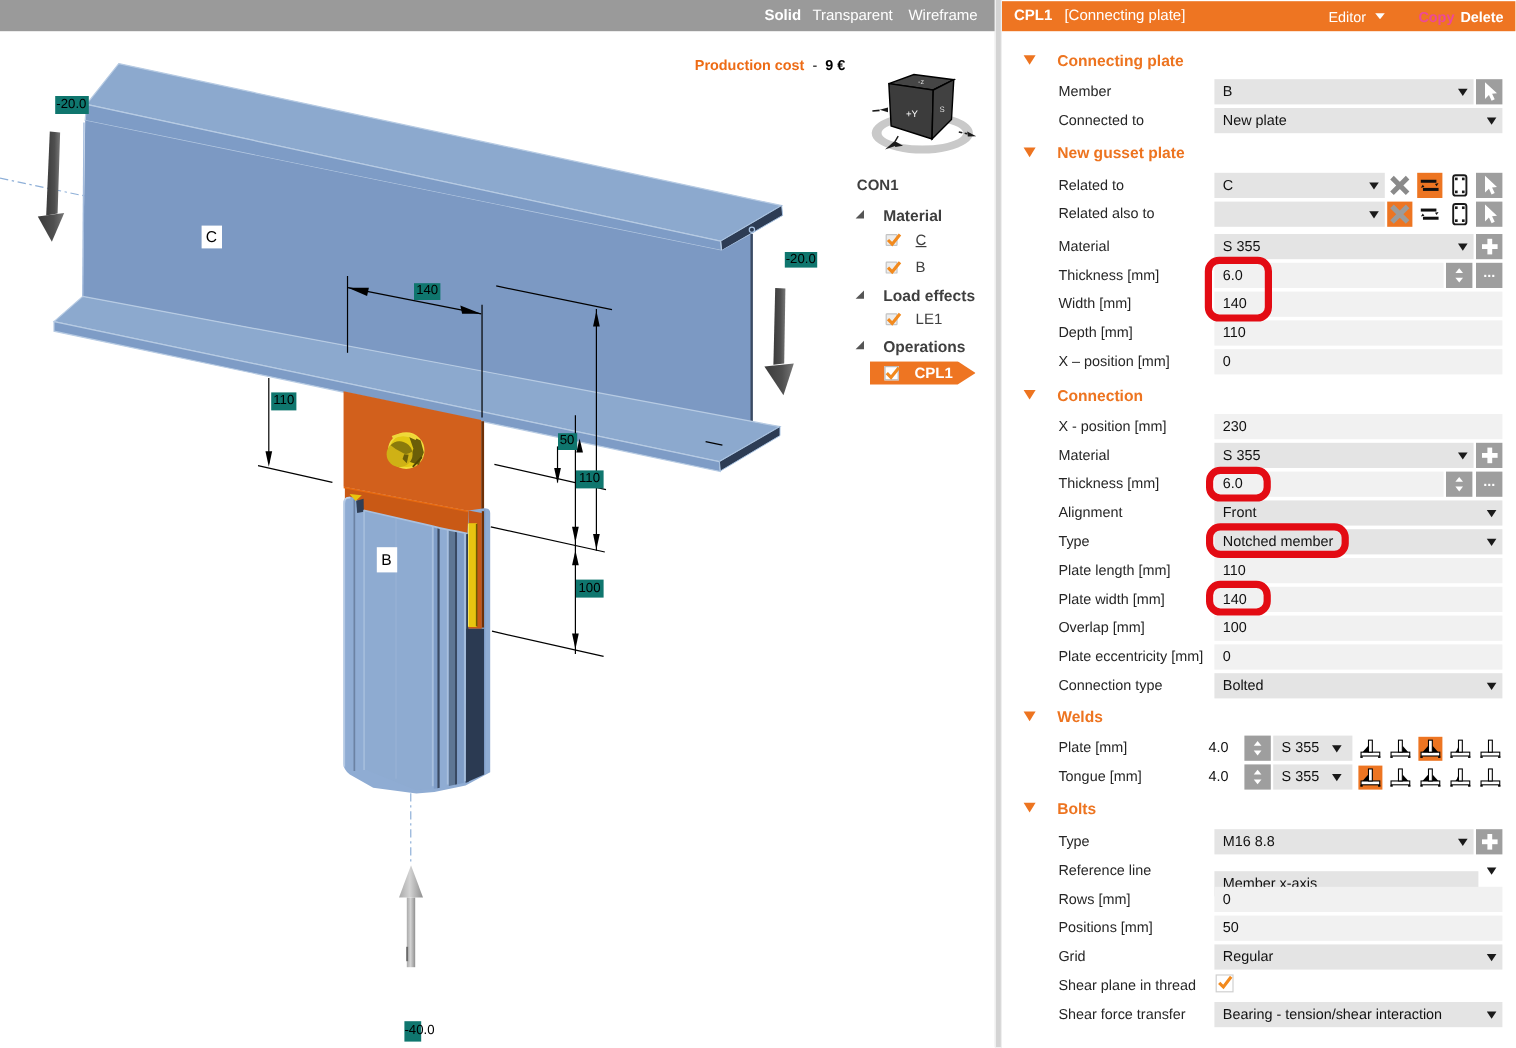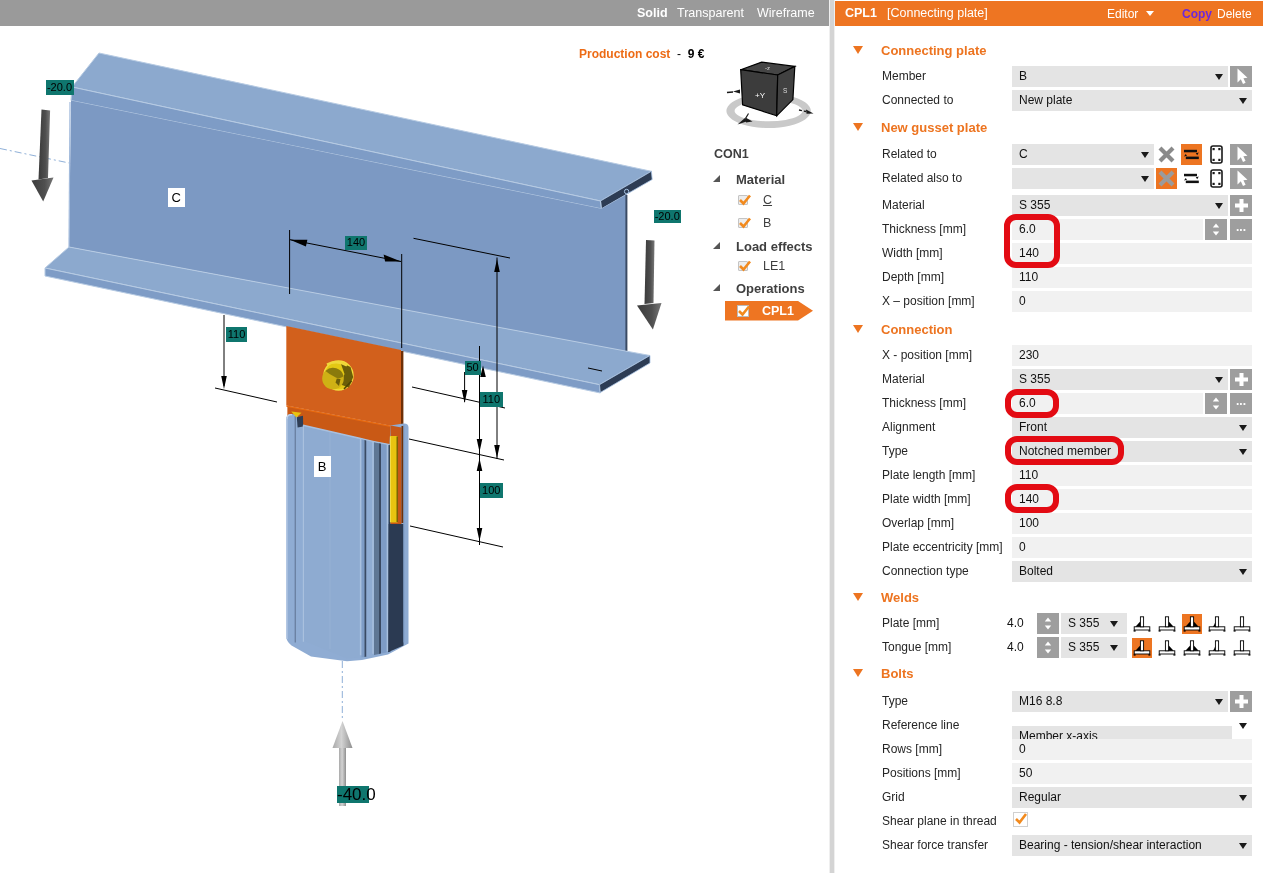--- a/index.html
+++ b/index.html
@@ -127,21 +127,21 @@
     <path d="M752.5,121.5 L745.5,117.5 L746,122.5 Z" fill="#1a1a1a"></path>
     <line x1="745.8" y1="118" x2="748.5" y2="113.5" stroke="#1a1a1a" stroke-width="1.2"></line>
     <path d="M733,91.5 L740,89.5 L740,93.5 Z" fill="#1a1a1a"></path>
     <line x1="727" y1="92.5" x2="733" y2="92" stroke="#1a1a1a" stroke-width="1.3"></line>
     <path d="M813.5,113.5 L806,109.5 L806.5,113.8 Z" fill="#1a1a1a"></path>
     <line x1="799" y1="110" x2="806" y2="111.5" stroke="#1a1a1a" stroke-width="1.3" stroke-dasharray="3 2"></line>
   </svg>
 <div class="ab" style="left:579px;top:47px;font-size:12px;font-weight:bold;color:#ED6B15">Production cost <span style="color:#000;font-weight:normal">&nbsp;-&nbsp;</span> <span style="color:#000">9 €</span></div>
 <div class="lbl" style="left:45.5px;top:80px;width:28px;height:14.5px;font-size:11px;line-height:14.5px">-20.0</div>
 <div class="lbl" style="left:653.5px;top:209.5px;width:27.5px;height:13.5px;font-size:11px;line-height:13.5px">-20.0</div>
-<div class="lbl" style="left:337px;top:786px;width:32px;height:17px;font-size:17px;line-height:17px">-40.0</div>
+<div class="lbl" style="left:337px;top:851px;width:14px;height:17px;font-size:11px;line-height:17px">-40.0</div>
 <div class="lbl" style="left:345px;top:236px;width:22px;height:13.5px;font-size:11px;line-height:13.5px">140</div>
 <div class="lbl" style="left:226px;top:327px;width:21px;height:15px;font-size:11px;line-height:15px">110</div>
 <div class="lbl" style="left:464.5px;top:361px;width:16px;height:13.5px;font-size:11px;line-height:13.5px">50</div>
 <div class="lbl" style="left:479.5px;top:392px;width:23.5px;height:14.5px;font-size:11px;line-height:14.5px">110</div>
 <div class="lbl" style="left:479.5px;top:482.5px;width:23.5px;height:15px;font-size:11px;line-height:15px">100</div>
 <div class="mlbl" style="left:168px;top:187.5px;width:16.5px;height:19px;line-height:19px">C</div>
 <div class="mlbl" style="left:313.5px;top:455.5px;width:17px;height:21px;line-height:21px">B</div>
 <div class="tb" style="left:714px;top:147px;font-weight:bold">CON1</div>
 <div class="exp" style="left:713px;top:175px"></div>
 <div class="tb" style="left:736px;top:172px;font-weight:bold;font-size:13px">Material</div>
@@ -172,22 +172,22 @@
     <svg width="14" height="12" style="position:absolute;left:-1px;top:-1px">
       <path d="M2,6 L5.5,9.5 L12,1.5" stroke="#F28A1E" stroke-width="2.6" fill="none"></path>
     </svg>
   </div>
 <div class="ab" style="left:762px;top:304px;color:#fff;font-weight:bold;font-size:12.5px">CPL1</div>
 <div class="ab" style="left:835px;top:1px;width:428px;height:25px;background:#EE7522"></div>
 <div class="ab" style="left:845px;top:6px;color:#fff;font-size:12.5px;font-weight:bold">CPL1</div>
 <div class="ab" style="left:887px;top:6px;color:#fff;font-size:12.5px">[Connecting plate]</div>
 <div class="ab" style="left:1107px;top:7px;color:#fff;font-size:12px;font-weight:normal">Editor</div>
 <div class="caret" style="left:1146px;top:11px;border-top-color:#fff;border-left-width:4px;border-right-width:4px;border-top-width:5px"></div>
-<div class="ab" style="left:1182px;top:7px;color:#6d28d9;font-size:12px;font-weight:bold">Copy</div>
-<div class="ab" style="left:1217px;top:7px;color:#fff;font-size:12px;font-weight:normal">Delete</div>
+<div class="ab" style="left:1182px;top:7px;color:#ec4899;font-size:12px;font-weight:bold">Copy</div>
+<div class="ab" style="left:1217px;top:7px;color:#fff;font-size:12px;font-weight:bold">Delete</div>
 <div class="stri" style="top:46px"></div>
 <div class="sect" style="top:43px">Connecting plate</div>
 <div class="rl" style="top:66px">Member</div>
 <div class="dd" style="left:1012px;top:66px;width:216px">B</div>
 <div class="caret" style="left:1215px;top:74px"></div>
 <div class="btn" style="left:1230px;top:66px;width:22px"><svg width="22" height="21">
       <path d="M7.5,2.5 L7.5,16.5 L10.8,13.2 L13,18 L15.6,16.8 L13.4,12.2 L17.5,11.8 Z" fill="#fff"></path>
     </svg></div>
 <div class="rl" style="top:90px">Connected to</div>
 <div class="dd" style="left:1012px;top:90px;width:240px">New plate</div>

